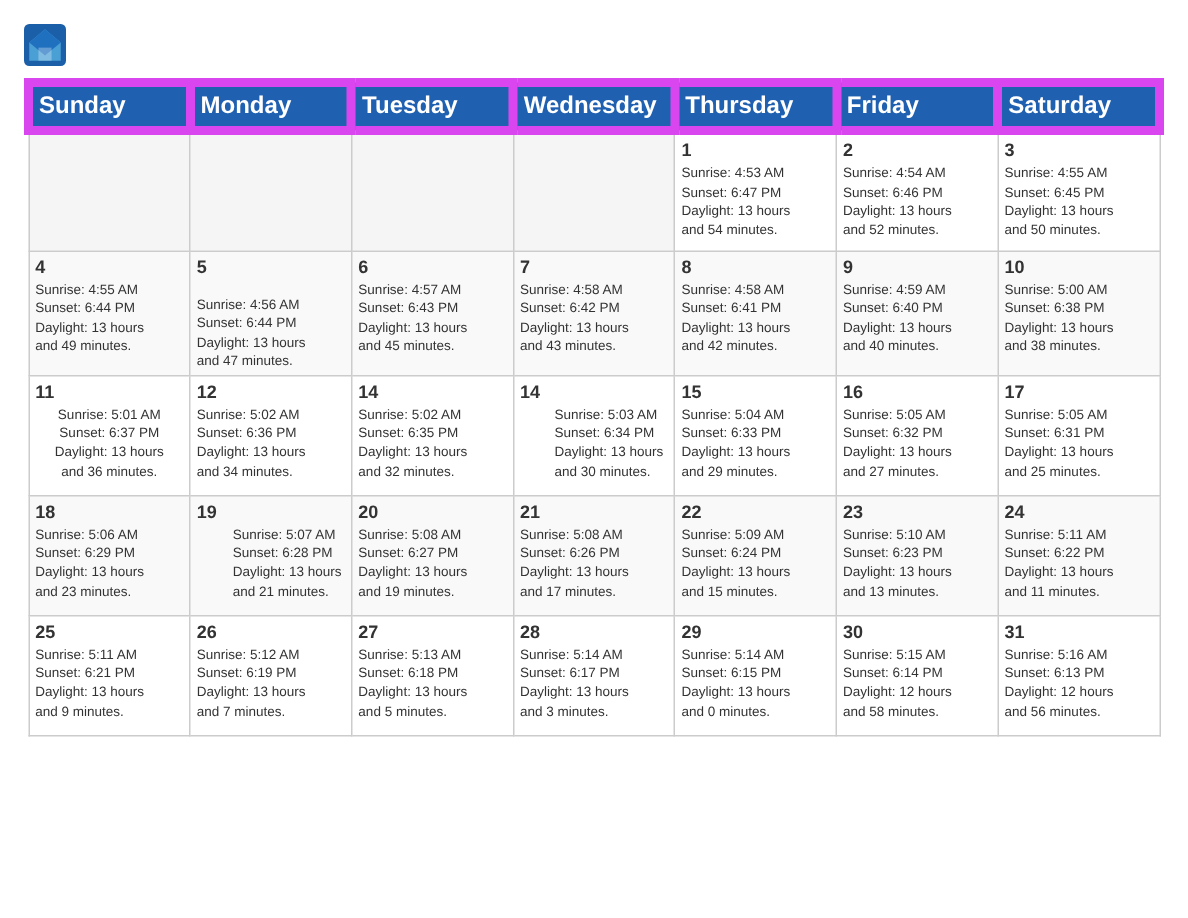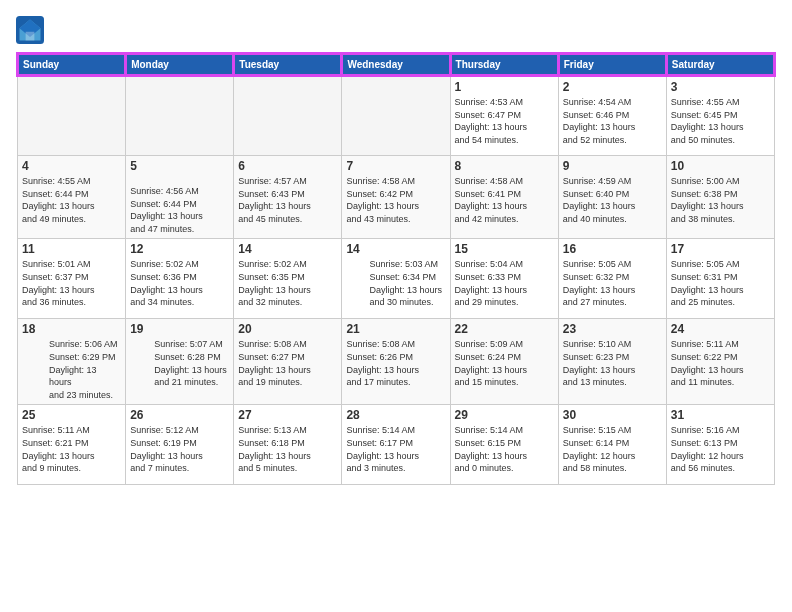--- a/index.html
+++ b/index.html
@@ -46,25 +46,25 @@
       color: #555;
     }
     table {
       width: 100%;
       border-collapse: collapse;
       table-layout: fixed;
     }
     th {
       background-color: #2060b0;
       color: #fff;
-      font-size: 10px;
+      font-size: 16px;
       font-weight: bold;
       padding: 4px 4px;
       text-align: left;
-      border: 3px solid #d946ef;
+      border: 6px solid #d946ef;
     }
     td {
       border: 1px solid #ccc;
       vertical-align: top;
       padding: 3px 4px;
       font-size: 9.5px;
       color: #333;
       height: 80px;
       background: #fff;
     }
@@ -196,21 +196,21 @@
             <span class="day-number">10</span>
             <div class="day-info" style="white-space: pre-line;">Sunrise: 5:00 AM
 Sunset: 6:38 PM
 Daylight: 13 hours
 and 38 minutes.</div>
           </td>
         </tr>
         <tr>
           <td>
             <span class="day-number">11</span>
-            <div class="day-info" style="white-space: pre-line;">Sunrise: 5:01 AM
+            <div class="day-info" style="white-space: pre-line; text-align: center;">Sunrise: 5:01 AM
 Sunset: 6:37 PM
 Daylight: 13 hours
 and 36 minutes.</div>
           </td>
           <td>
             <span class="day-number">12</span>
             <div class="day-info" style="white-space: pre-line;">Sunrise: 5:02 AM
 Sunset: 6:36 PM
 Daylight: 13 hours
 and 34 minutes.</div>
@@ -247,21 +247,21 @@
             <span class="day-number">17</span>
             <div class="day-info" style="white-space: pre-line;">Sunrise: 5:05 AM
 Sunset: 6:31 PM
 Daylight: 13 hours
 and 25 minutes.</div>
           </td>
         </tr>
         <tr>
           <td>
             <span class="day-number">18</span>
-            <div class="day-info" style="white-space: pre-line; margin-left: 27px;">Sunrise: 5:06 AM
+            <div class="day-info" style="white-space: pre-line;">Sunrise: 5:06 AM
 Sunset: 6:29 PM
 Daylight: 13 hours
 and 23 minutes.</div>
           </td>
           <td>
             <span class="day-number">19</span>
             <div class="day-info" style="white-space: pre-line; margin-left: 24px;">Sunrise: 5:07 AM
 Sunset: 6:28 PM
 Daylight: 13 hours
 and 21 minutes.</div>

